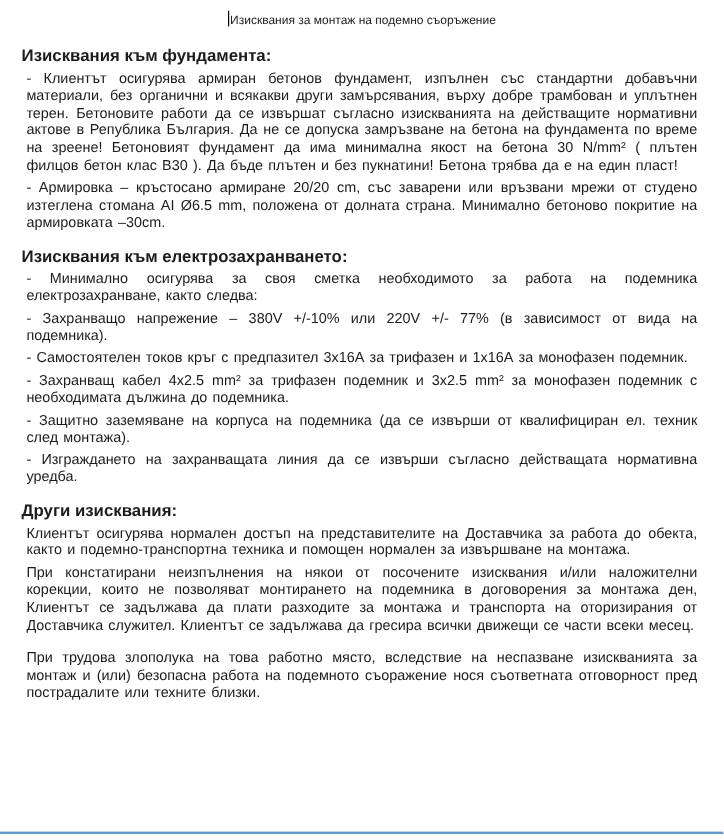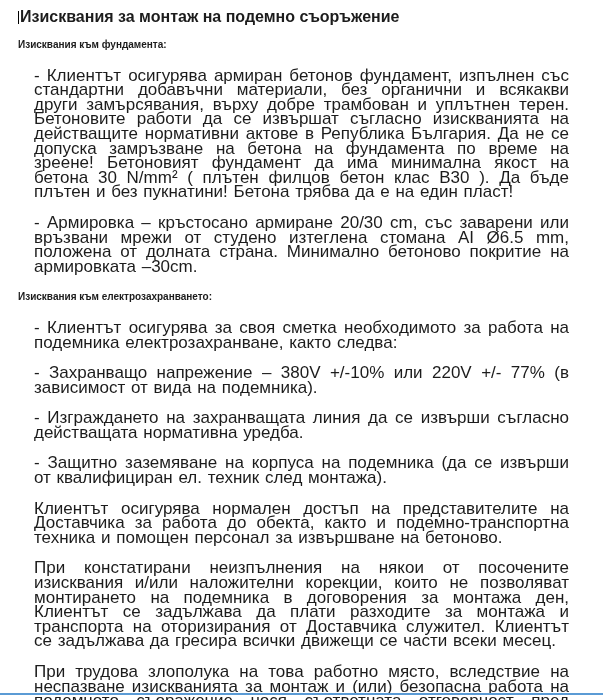--- a/index.html
+++ b/index.html
@@ -13,49 +13,50 @@
     position: relative;
     overflow: hidden;
     font-family: "Liberation Sans", sans-serif;
     color: #1c1c1c;
     -webkit-font-smoothing: antialiased;
   }
   .page {
     padding: 5px 18px 0 18px;
   }
   .title-row {
+    text-align: center;
     margin: 4px 0 13px 0;
-    font-weight: bold;
-    font-size: 16px;
+    font-weight: normal;
+    font-size: 10px;
     line-height: 16px;
     white-space: nowrap;
   }
   .caret {
     display: inline-block;
     width: 1px;
     height: 13px;
     background: #000000;
     vertical-align: -2px;
     margin-right: 1px;
   }
   .section {
     margin: 0 0 13px 0;
   }
   .section:last-child {
     margin-bottom: 0;
   }
   .heading {
     font-weight: bold;
-    font-size: 10px;
+    font-size: 14px;
     line-height: 14.6px;
   }
   p.para {
-    margin: 16px;
+    margin: 4px;
     text-align: justify;
-    font-size: 17px;
+    font-size: 12px;
     line-height: 14.6px;
     word-spacing: 1px;
   }
   .bottom-line {
     position: absolute;
     left: 0;
     right: 0;
     bottom: 5px;
     height: 2px;
     background: #5b9bd5;
@@ -66,33 +67,36 @@
 
 <div class="page">
 
   <div class="title-row">
     <span class="caret"></span><span>Изисквания за монтаж на подемно съоръжение</span>
   </div>
 
   <div class="section">
     <div class="heading">Изисквания към фундамента:</div>
     <p class="para">- Клиентът осигурява армиран бетонов фундамент, изпълнен със стандартни добавъчни материали, без органични и всякакви други замърсявания, върху добре трамбован и уплътнен терен. Бетоновите работи да се извършат съгласно изискванията на действащите нормативни актове в Република България. Да не се допуска замръзване на бетона на фундамента по време на зреене! Бетоновият фундамент да има минимална якост на бетона 30 N/mm² ( плътен филцов бетон клас В30 ). Да бъде плътен и без пукнатини! Бетона трябва да е на един пласт!</p>
-    <p class="para">- Армировка – кръстосано армиране 20/30 cm, със заварени или връзвани мрежи от студено изтеглена стомана AI Ø6.5 mm, положена от долната страна. Минимално бетоново покритие на армировката –30cm.</p>
+    <p class="para">- Армировка – кръстосано армиране 20/20 cm, със заварени или връзвани мрежи от студено изтеглена стомана AI Ø6.5 mm, положена от долната страна. Минимално бетоново покритие на армировката –30cm.</p>
   </div>
 
   <div class="section">
     <div class="heading">Изисквания към електрозахранването:</div>
-    <p class="para">- Клиентът осигурява за своя сметка необходимото за работа на подемника електрозахранване, както следва:</p>
+    <p class="para">- Минимално осигурява за своя сметка необходимото за работа на подемника електрозахранване, както следва:</p>
     <p class="para">- Захранващо напрежение – 380V +/-10% или 220V +/- 77% (в зависимост от вида на подемника).</p>
+    <p class="para">- Самостоятелен токов кръг с предпазител 3х16А за трифазен и 1х16А за монофазен подемник.</p>
+    <p class="para">- Захранващ кабел 4х2.5 mm² за трифазен подемник и 3х2.5 mm² за монофазен подемник с необходимата дължина до подемника.</p>
+    <p class="para">- Защитно заземяване на корпуса на подемника (да се извърши от квалифициран ел. техник след монтажа).</p>
     <p class="para">- Изграждането на захранващата линия да се извърши съгласно действащата нормативна уредба.</p>
-    <p class="para">- Защитно заземяване на корпуса на подемника (да се извърши от квалифициран ел. техник след монтажа).</p>
   </div>
 
   <div class="section">
-    <p class="para">Клиентът осигурява нормален достъп на представителите на Доставчика за работа до обекта, както и подемно-транспортна техника и помощен персонал за извършване на бетоново.</p>
+    <div class="heading">Други изисквания:</div>
+    <p class="para">Клиентът осигурява нормален достъп на представителите на Доставчика за работа до обекта, както и подемно-транспортна техника и помощен нормален за извършване на монтажа.</p>
     <p class="para">При констатирани неизпълнения на някои от посочените изисквания и/или наложителни корекции, които не позволяват монтирането на подемника в договорения за монтажа ден, Клиентът се задължава да плати разходите за монтажа и транспорта на оторизирания от Доставчика служител. Клиентът се задължава да гресира всички движещи се части всеки месец.</p>
   </div>
 
   <div class="section">
     <p class="para">При трудова злополука на това работно място, вследствие на неспазване изискванията за монтаж и (или) безопасна работа на подемното съоражение нося съответната отговорност пред пострадалите или техните близки.</p>
 
   </div>
 
 </div>
 

